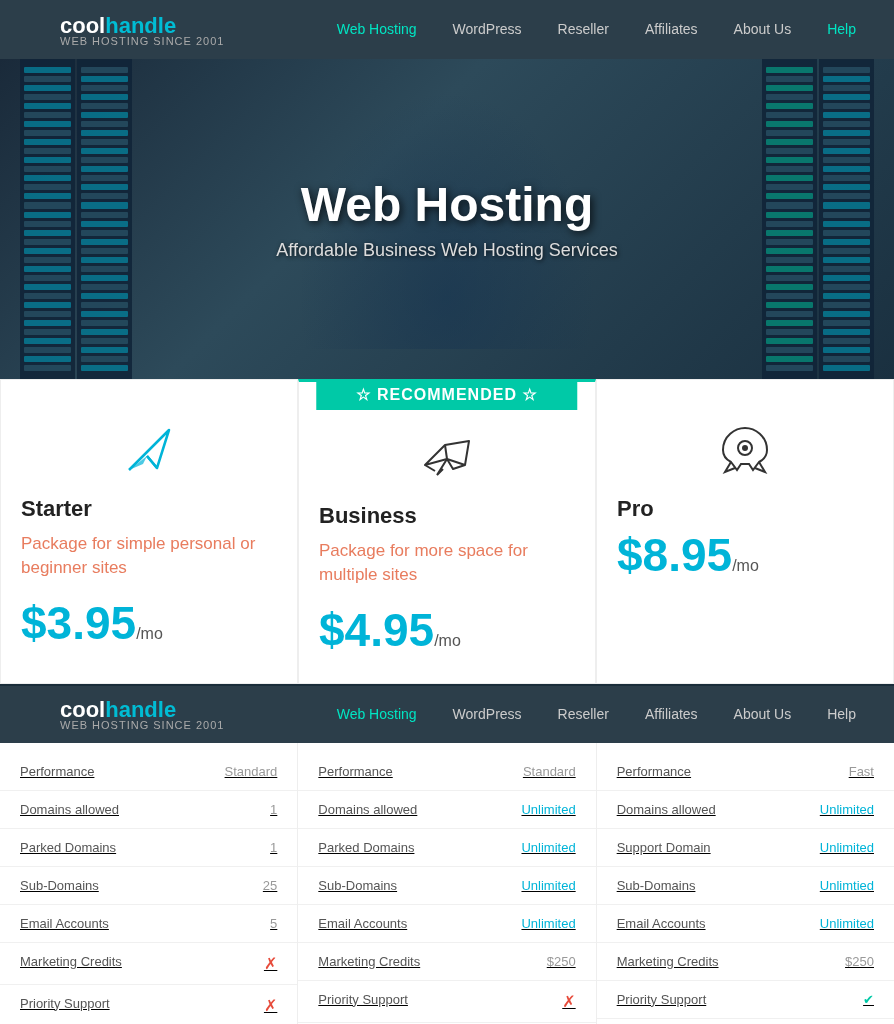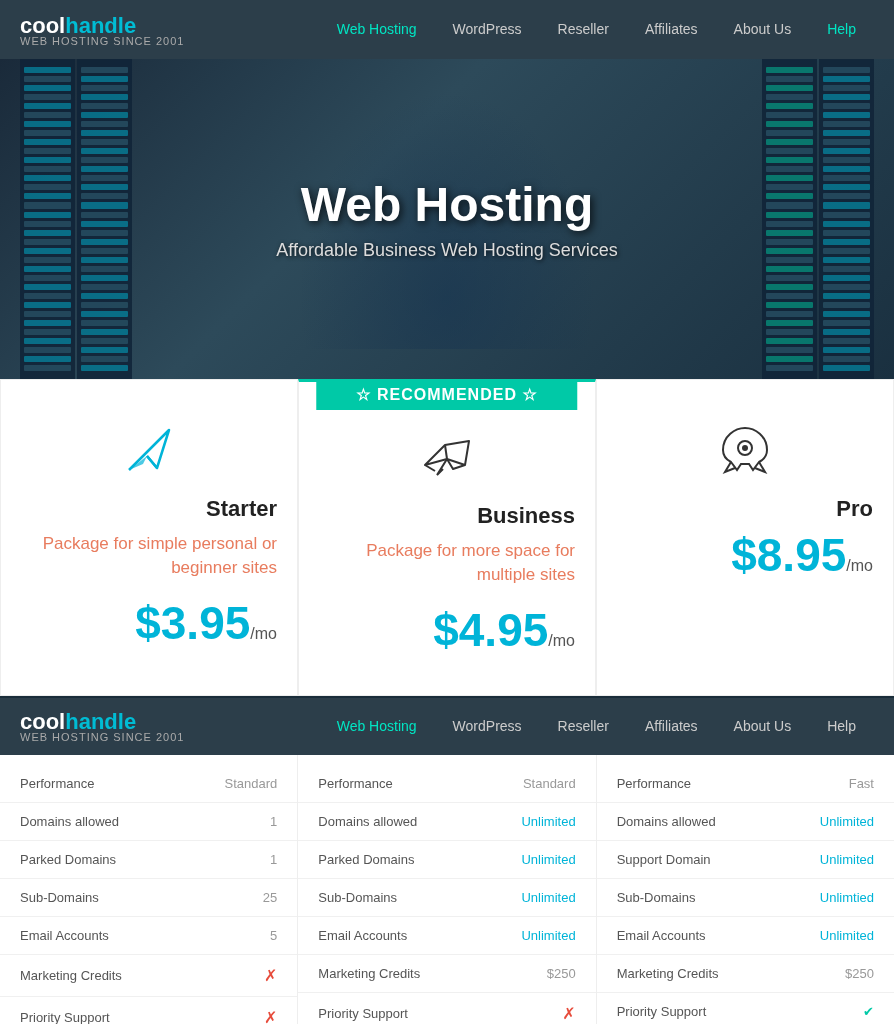--- a/index.html
+++ b/index.html
@@ -6,21 +6,21 @@
     body { font-family: Arial, Helvetica, sans-serif; width: 894px; overflow-x: hidden; background: #fff; }
 
     
     .navbar {
       background: #2c3e4a;
       display: flex;
       align-items: center;
       padding: 0 20px;
       height: 59px;
     }
-    .logo-area { margin-right: auto; }
+    .logo-area { margin-right: auto; margin-left: 40px; }
     .logo-text { font-size: 22px; font-weight: 900; }
     .logo-cool { color: #fff; }
     .logo-handle { color: #00bcd4; }
     .logo-sub { color: #aaa; font-size: 11px; display: block; margin-top: -4px; letter-spacing: 1px; }
     .nav-links { display: flex; gap: 0; }
     .nav-link {
       color: #ccc;
       text-decoration: none;
       padding: 0 18px;
       font-size: 14px;
@@ -77,22 +77,22 @@
       padding: 6px 40px;
       text-transform: uppercase;
       z-index: 10;
     }
     .pricing-cards {
       display: flex;
       align-items: stretch;
     }
     .pricing-card {
       flex: 1;
-      padding: 40px 20px 42px;
-      text-align: right;
+      padding: 40px 20px 30px;
+      text-align: left;
       background: #fff;
       border: 1px solid #eee;
     }
     .pricing-card.featured {
       border-top: 3px solid #00c9a7;
       padding-top: 45px;
     }
     .plan-name {
       font-size: 22px;
       font-weight: 900;
@@ -133,25 +133,25 @@
       background: #fff;
     }
     .features-col {
       flex: 1;
       padding: 10px 0;
       border-right: 1px solid #eee;
     }
     .features-col:last-child { border-right: none; }
     .feature-row {
       display: flex;
-      align-items: center;
       justify-content: space-between;
       padding: 11px 20px;
       font-size: 13px;
       border-bottom: 1px solid #f0f0f0;
+      text-decoration: underline;
     }
     .feature-label {
       color: #555;
       font-weight: normal;
     }
     .feature-value {
       color: #999;
       font-weight: normal;
     }
     .feature-value.blue { color: #00b4d8; }

